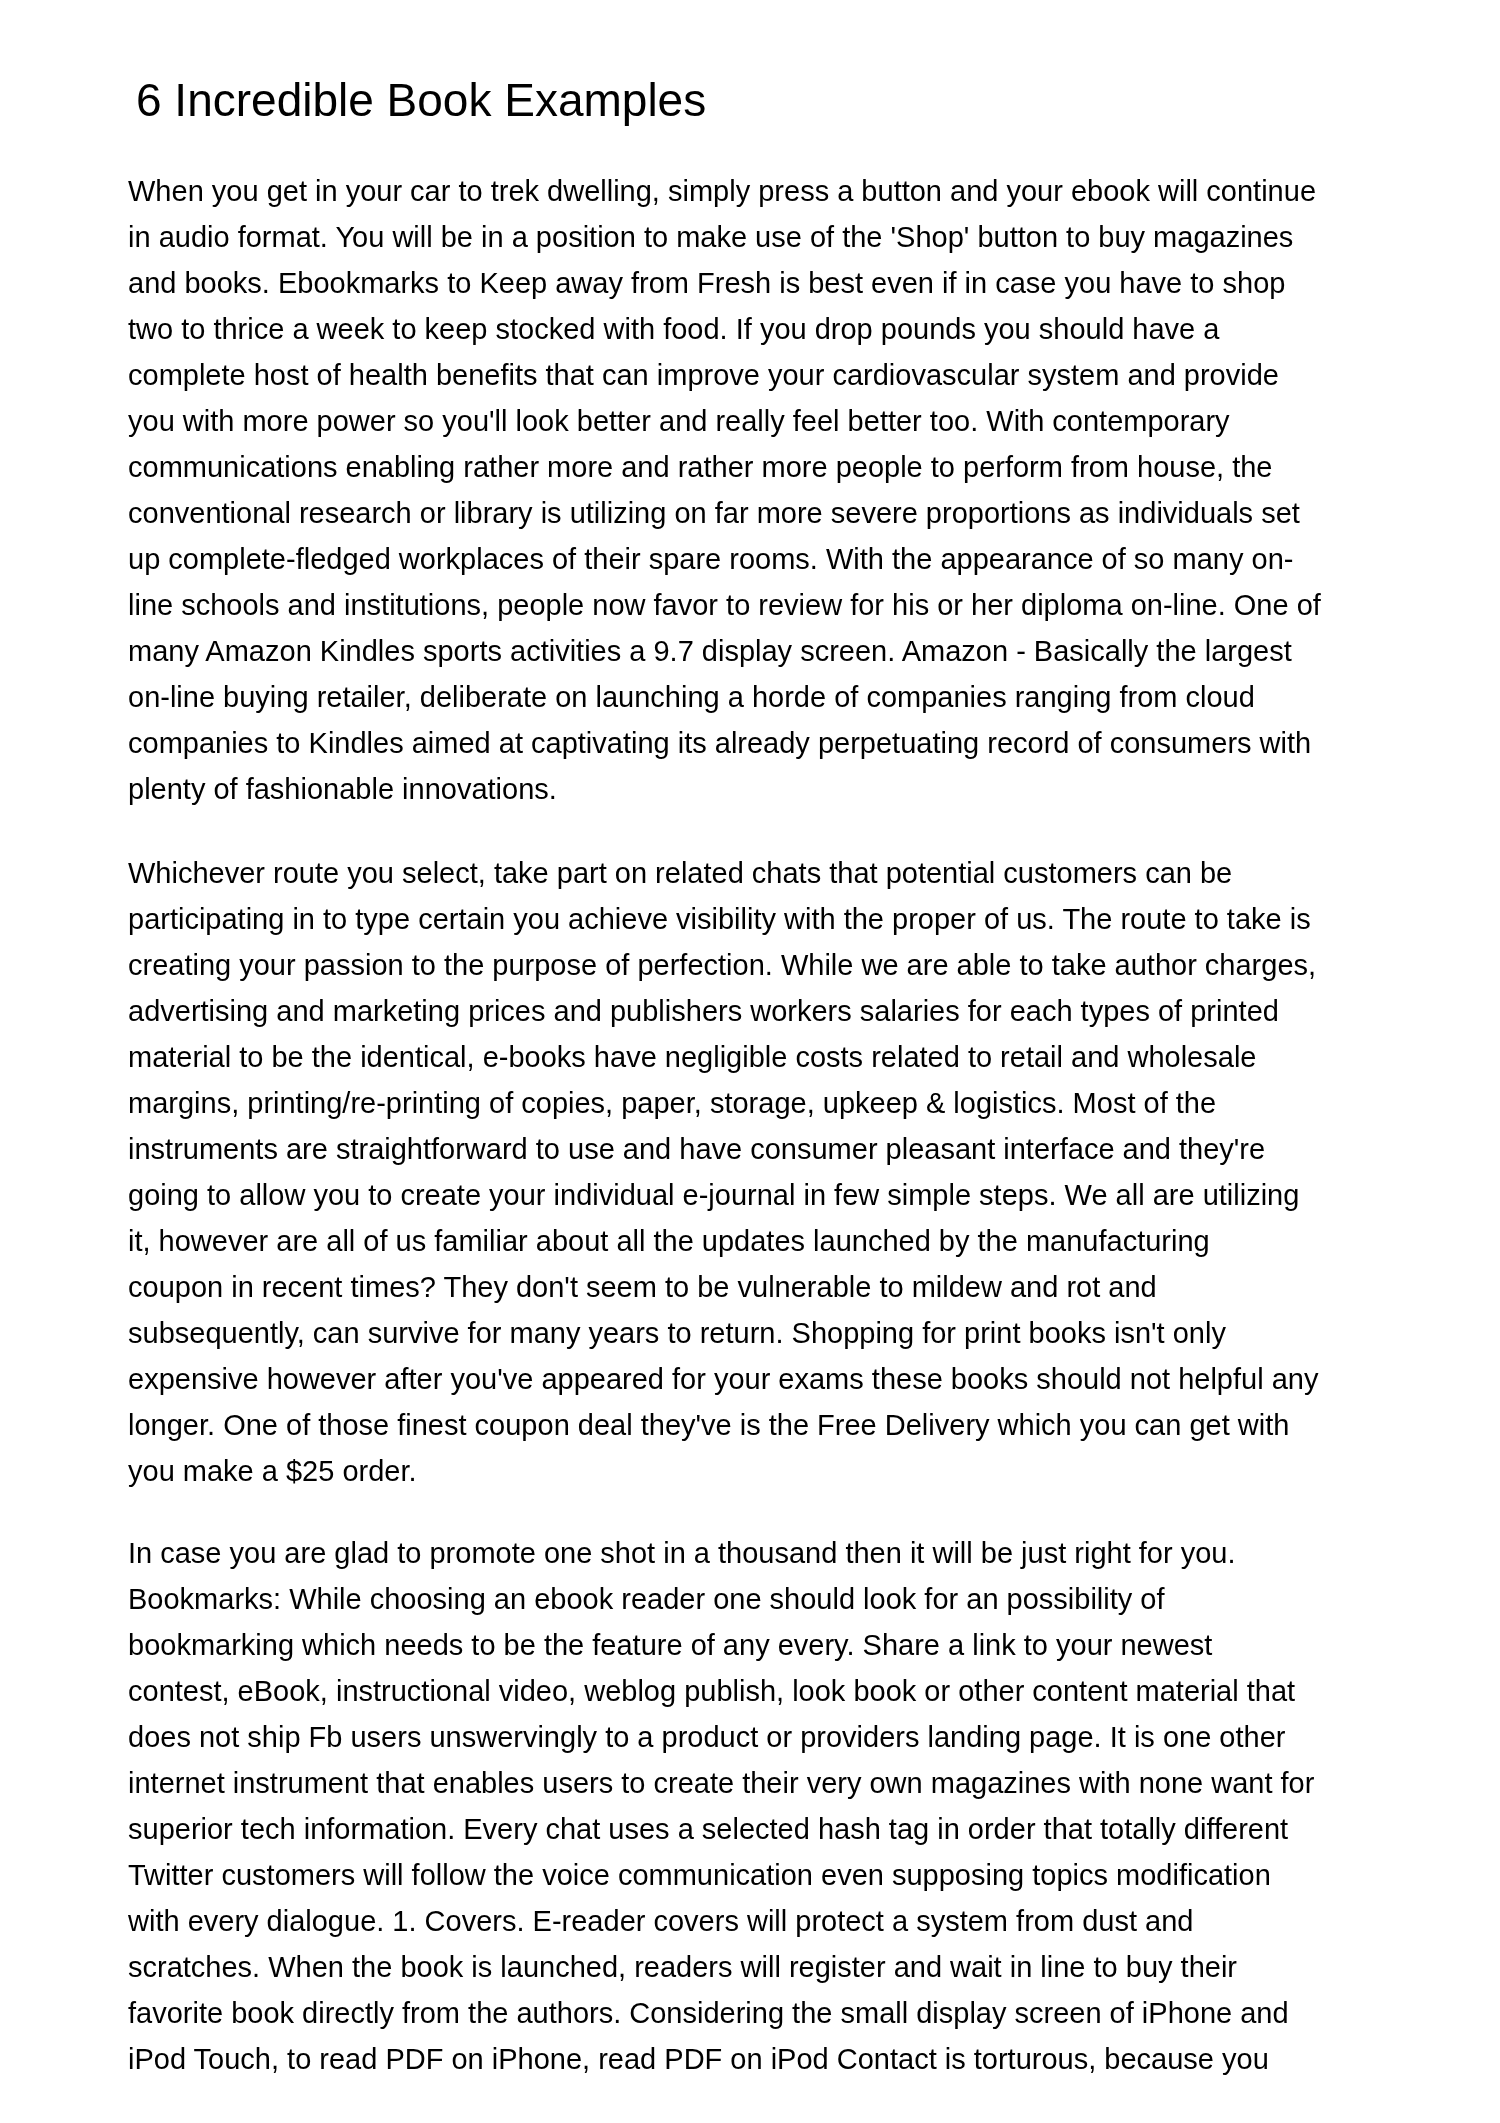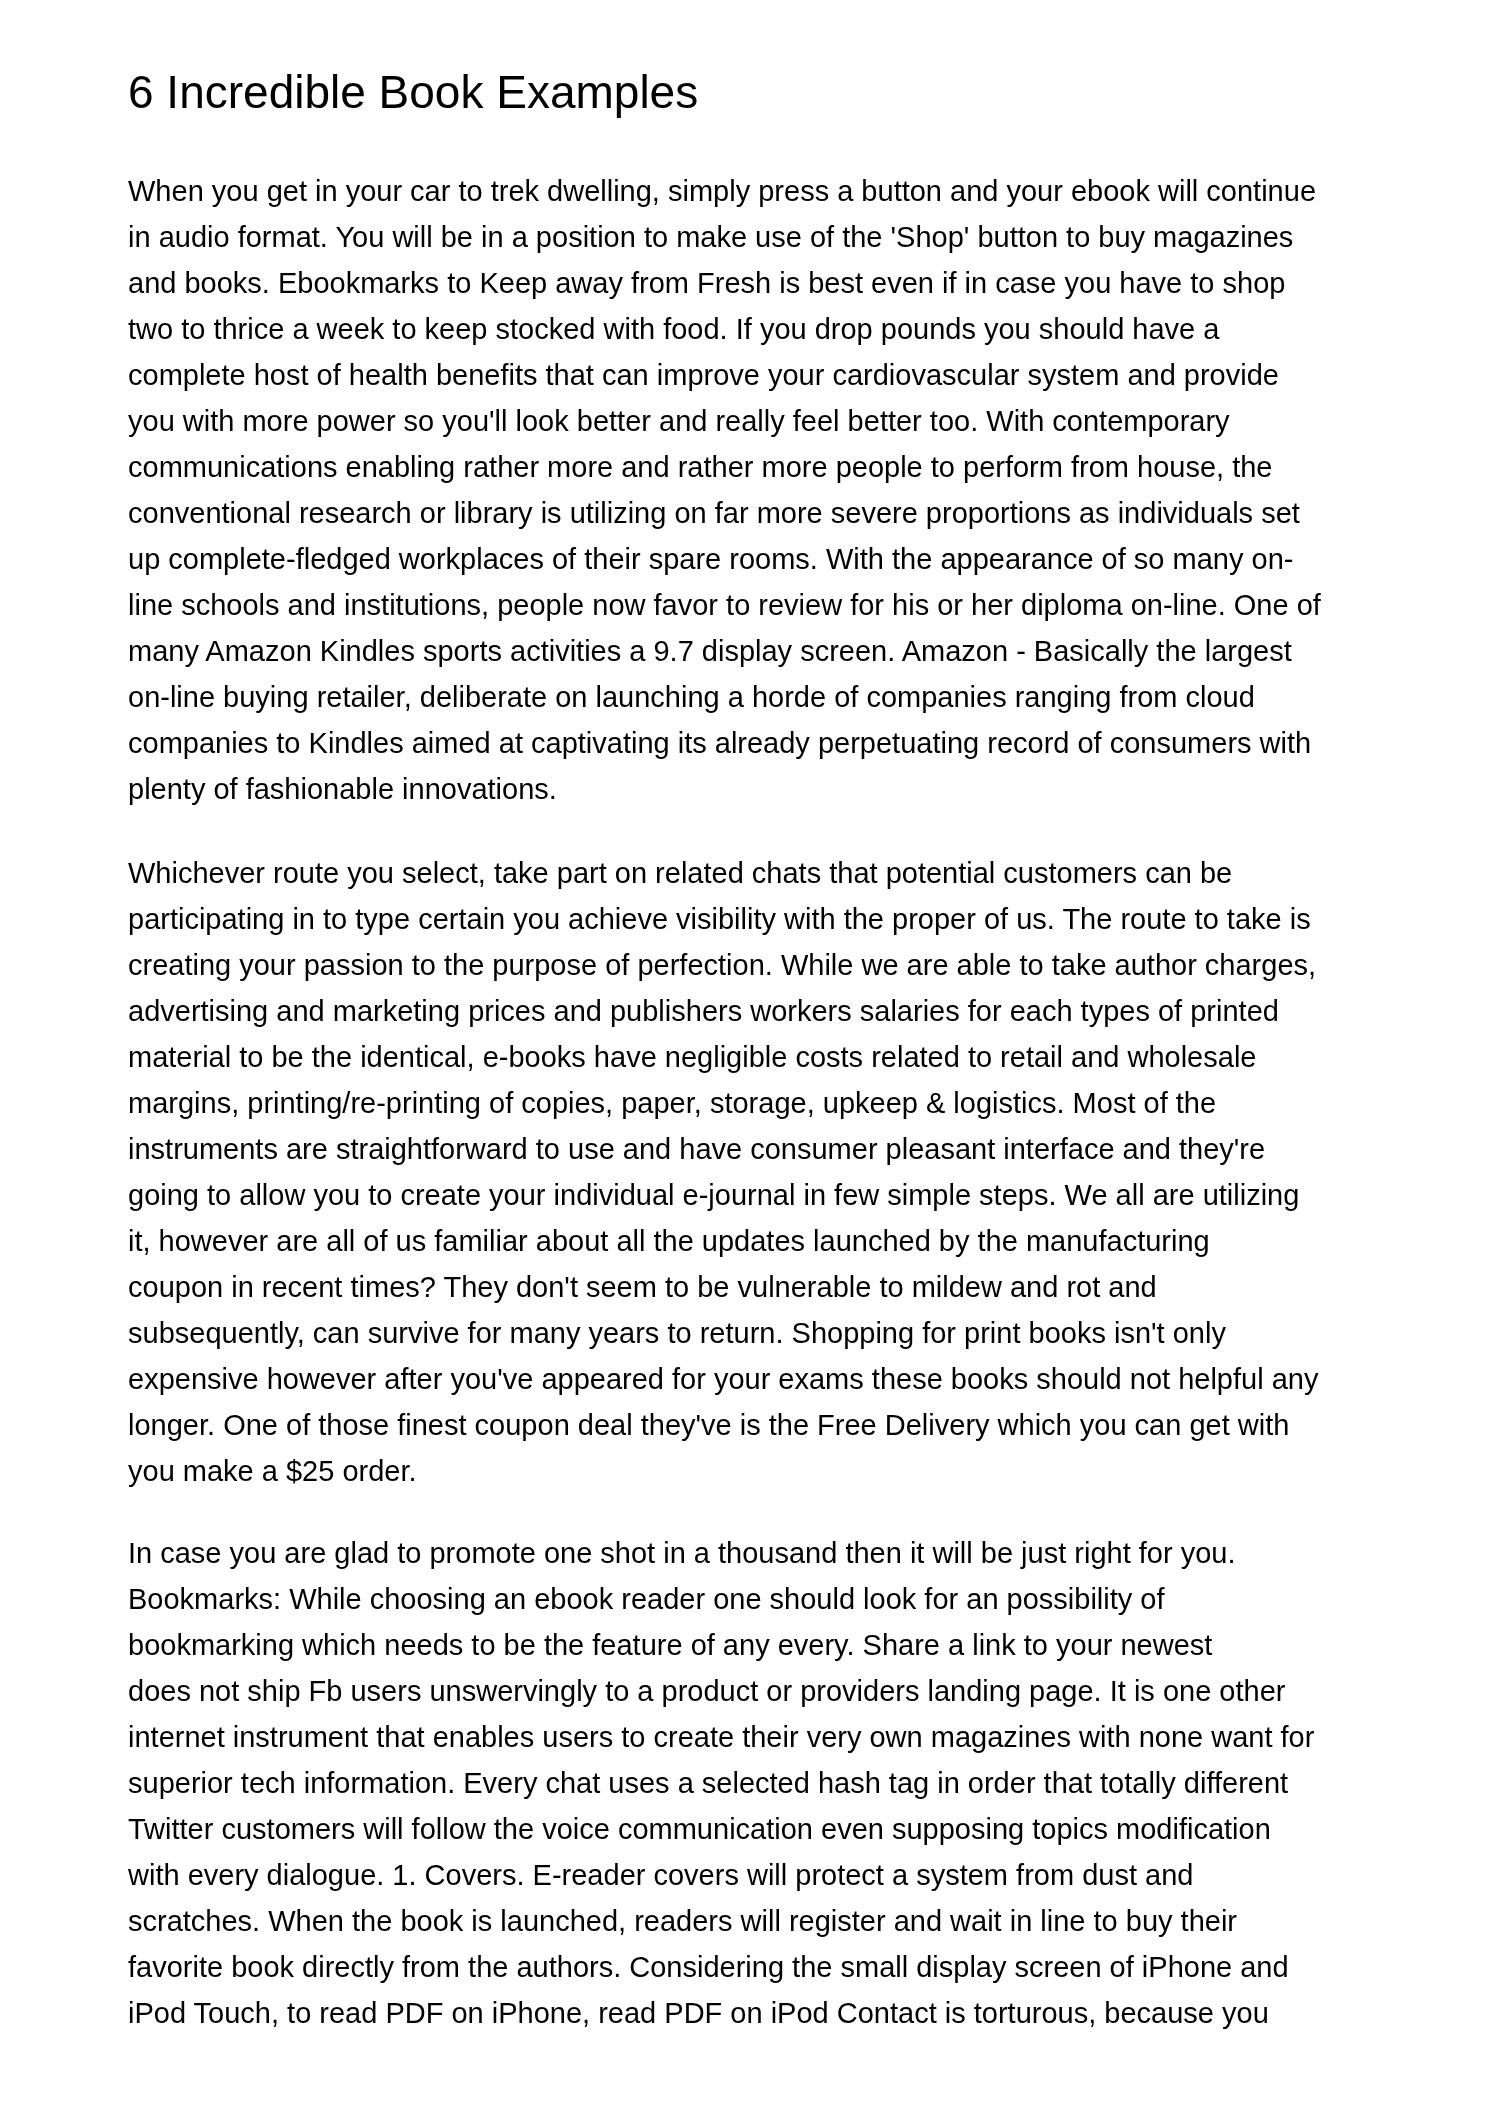--- a/index.html
+++ b/index.html
@@ -18,21 +18,21 @@
   .page {
     position: absolute;
     left: 128px;
     top: 0;
     width: 1260px;
   }
   .title {
     position: absolute;
     top: 64px;
     left: 0;
-    margin: 0;
+    margin: 8px;
     font-weight: normal;
     font-size: 46px;
     line-height: 56px;
     white-space: nowrap;
     letter-spacing: 0px;
   }
   .para {
     position: absolute;
     left: 0;
     margin: 0;
@@ -85,20 +85,21 @@
     <span class="line">subsequently, can survive for many years to return. Shopping for print books isn't only</span>
     <span class="line">expensive however after you've appeared for your exams these books should not helpful any</span>
     <span class="line">longer. One of those finest coupon deal they've is the Free Delivery which you can get with</span>
     <span class="line">you make a $25 order.</span>
   </p>
 
   <p class="para" id="para-3">
     <span class="line">In case you are glad to promote one shot in a thousand then it will be just right for you.</span>
     <span class="line">Bookmarks: While choosing an ebook reader one should look for an possibility of</span>
     <span class="line">bookmarking which needs to be the feature of any every. Share a link to your newest</span>
+    <span class="line">contest, eBook, instructional video, weblog publish, look book or other content material that</span>
     <span class="line">does not ship Fb users unswervingly to a product or providers landing page. It is one other</span>
     <span class="line">internet instrument that enables users to create their very own magazines with none want for</span>
     <span class="line">superior tech information. Every chat uses a selected hash tag in order that totally different</span>
     <span class="line">Twitter customers will follow the voice communication even supposing topics modification</span>
     <span class="line">with every dialogue. 1. Covers. E-reader covers will protect a system from dust and</span>
     <span class="line">scratches. When the book is launched, readers will register and wait in line to buy their</span>
     <span class="line">favorite book directly from the authors. Considering the small display screen of iPhone and</span>
     <span class="line">iPod Touch, to read PDF on iPhone, read PDF on iPod Contact is torturous, because you</span>
   </p>
 </div>

